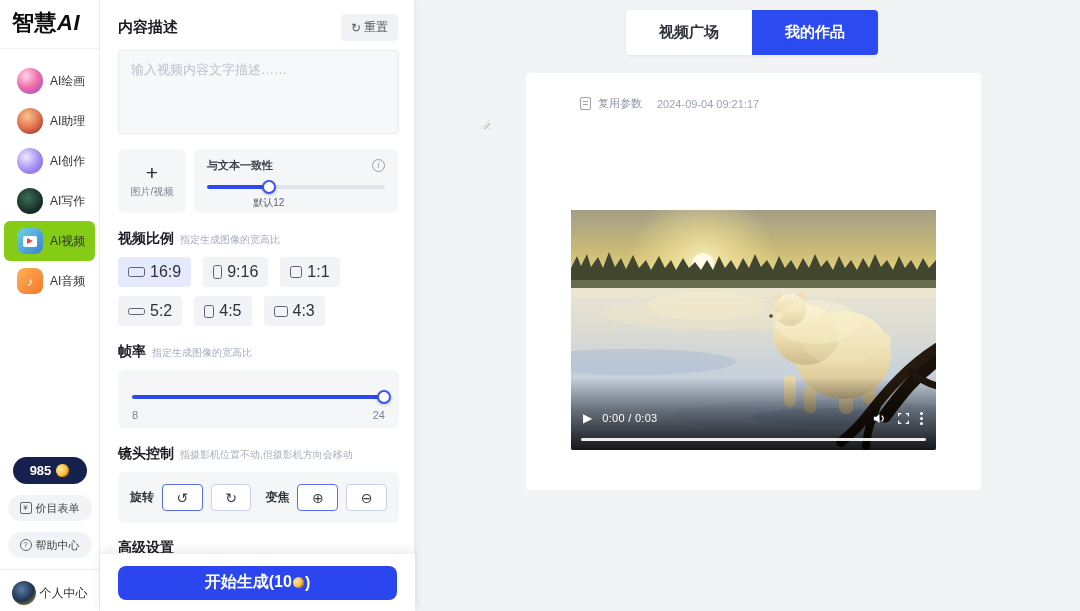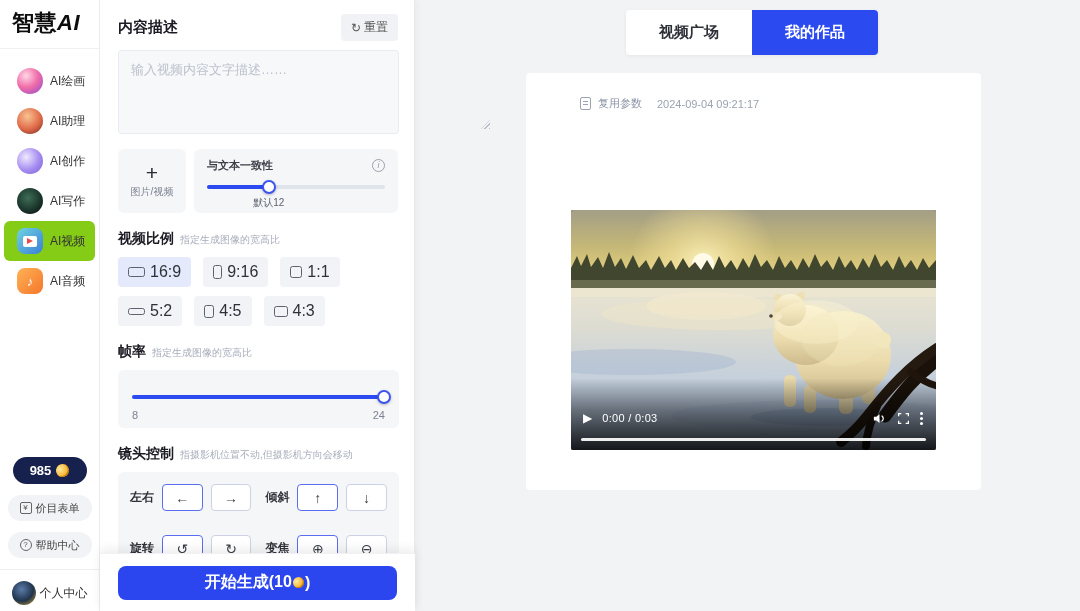--- a/index.html
+++ b/index.html
@@ -273,28 +273,20 @@
       <span>24</span>
     </div>
   </div>
 
   <div class="section-head">
     <span class="sec-title" style="font-size:14px;">镜头控制</span>
     <span class="sec-hint">指摄影机位置不动,但摄影机方向会移动</span>
   </div>
   <div class="cam-box">
     <div class="cam-row">
-      <span class="cam-label">左右</span>
-      <button class="cam-btn active"><span>←</span></button>
-      <button class="cam-btn"><span>→</span></button>
-      <span class="cam-label" style="margin-left:6px;">倾斜</span>
-      <button class="cam-btn active"><span>↑</span></button>
-      <button class="cam-btn"><span>↓</span></button>
-    </div>
-    <div class="cam-row">
       <span class="cam-label">旋转</span>
       <button class="cam-btn active"><span>↺</span></button>
       <button class="cam-btn"><span>↻</span></button>
       <span class="cam-label" style="margin-left:6px;">变焦</span>
       <button class="cam-btn active"><span>⊕</span></button>
       <button class="cam-btn"><span>⊖</span></button>
     </div>
   </div>
 
   <div class="section-head advanced">

